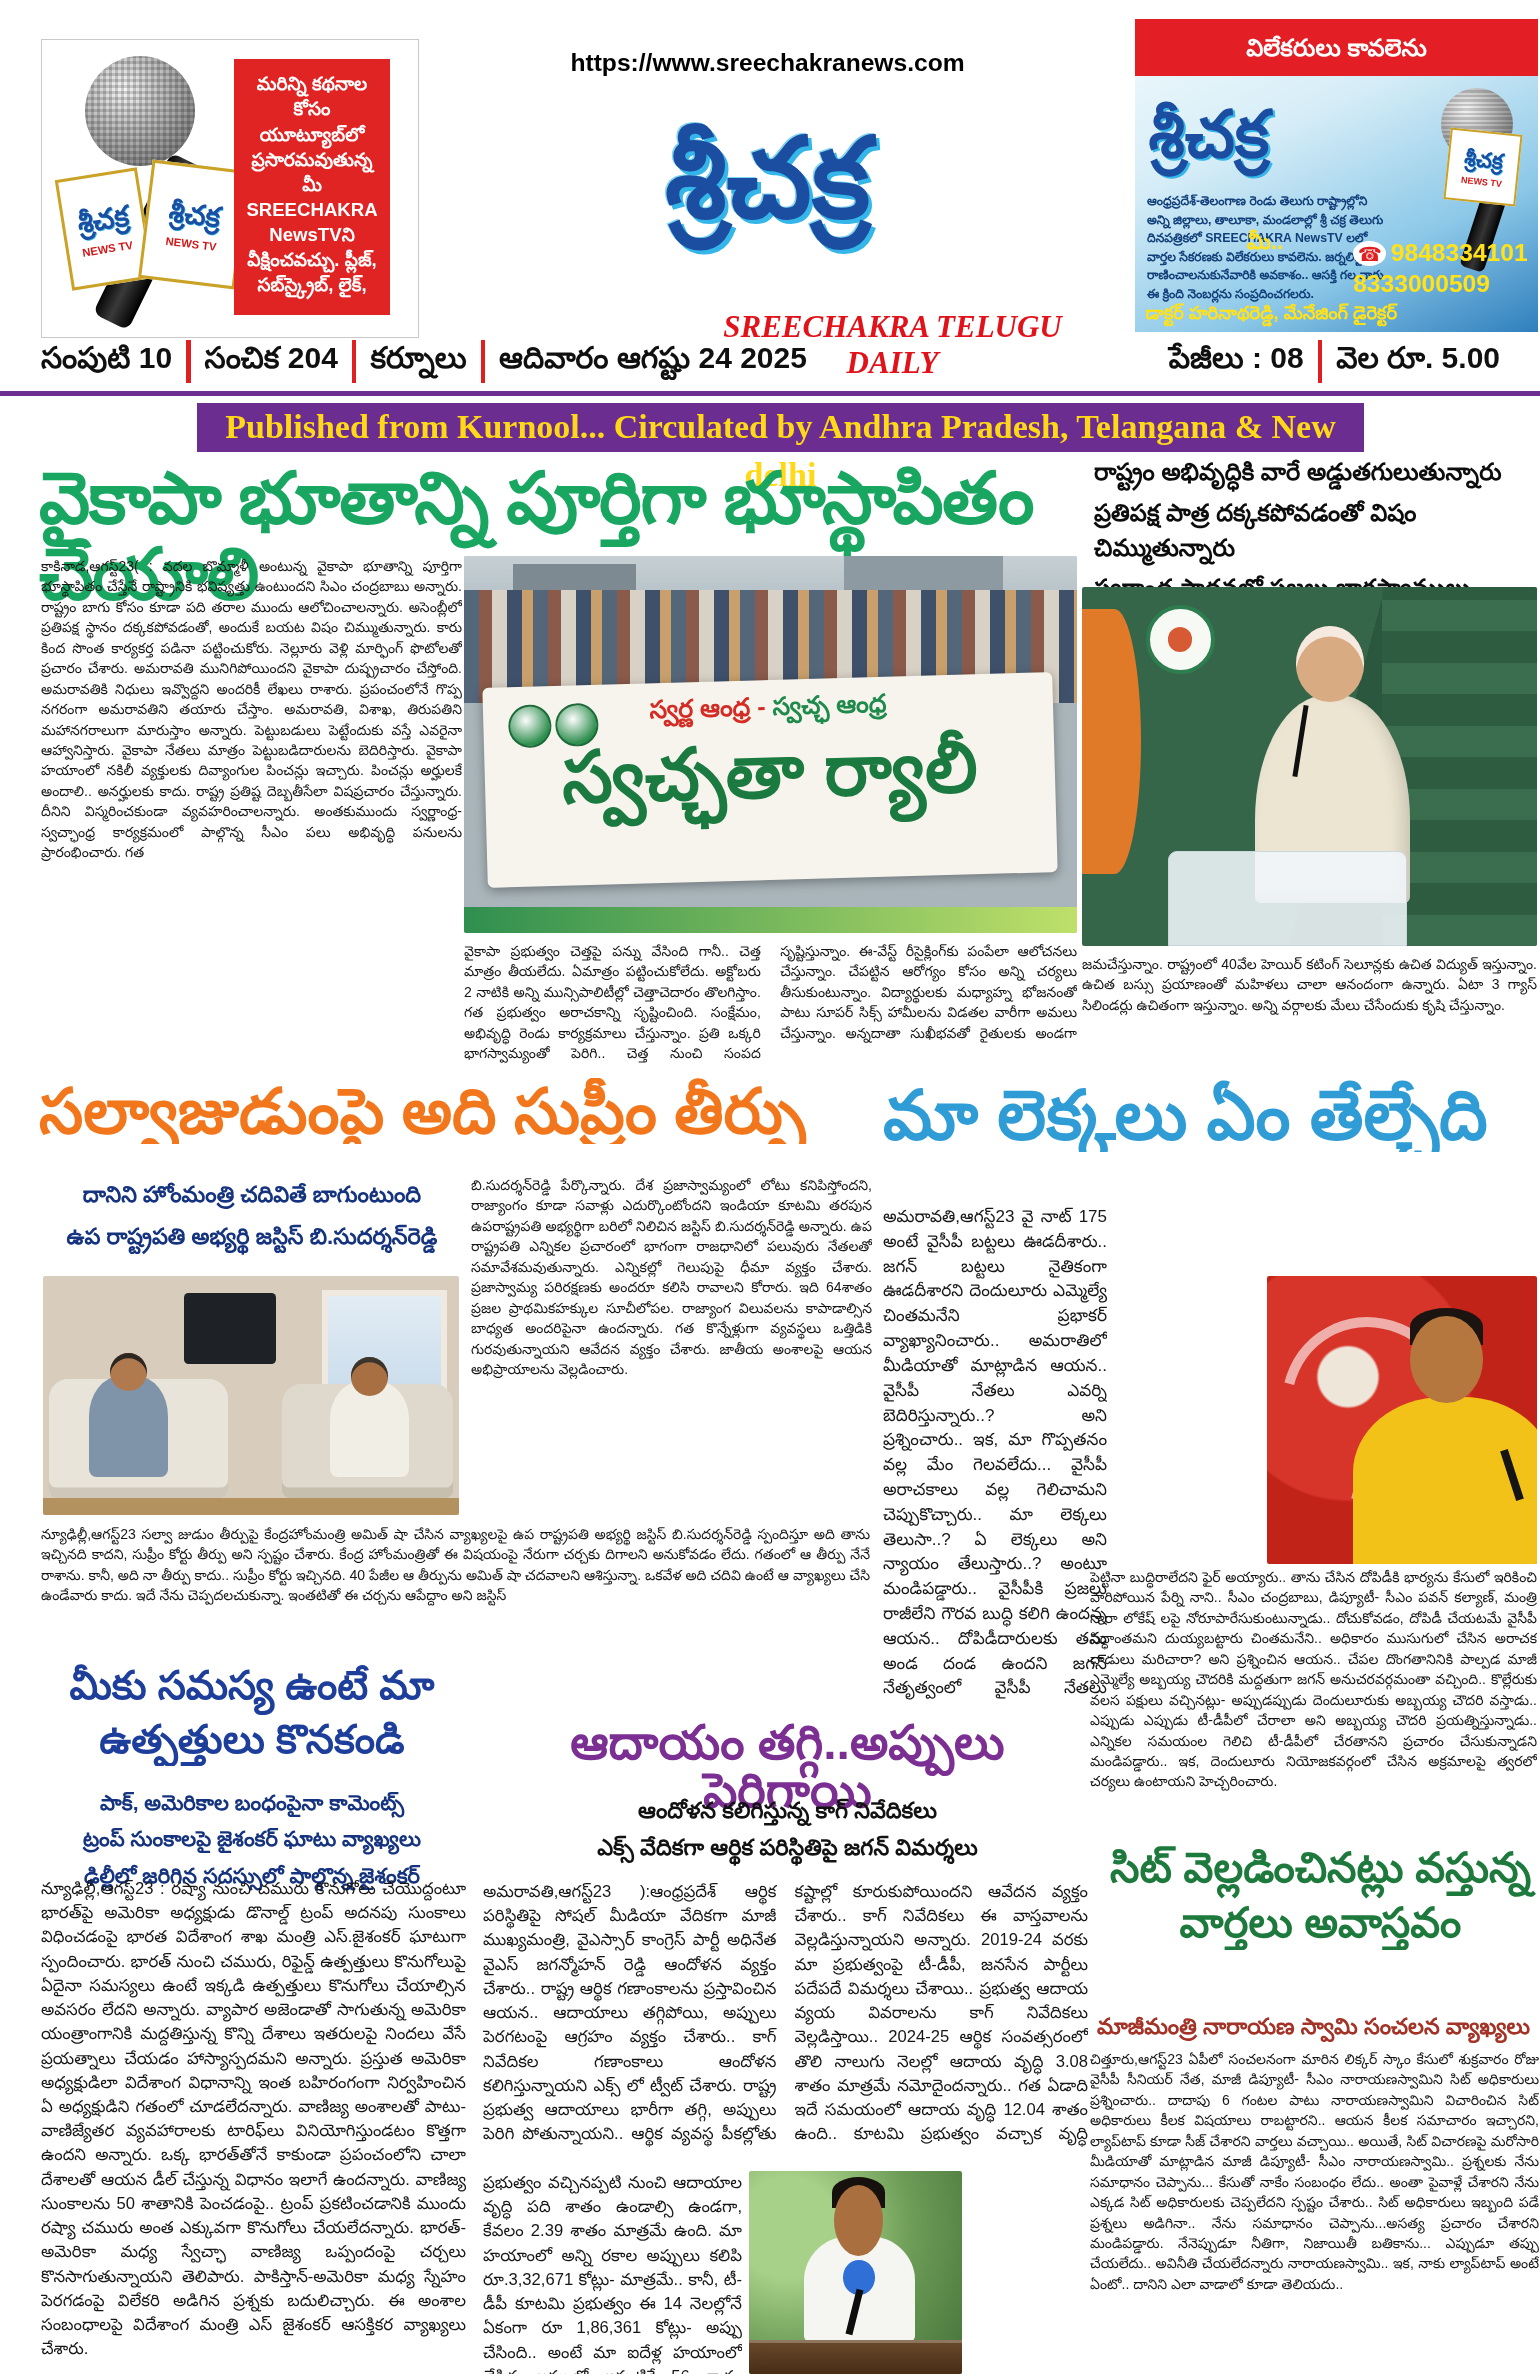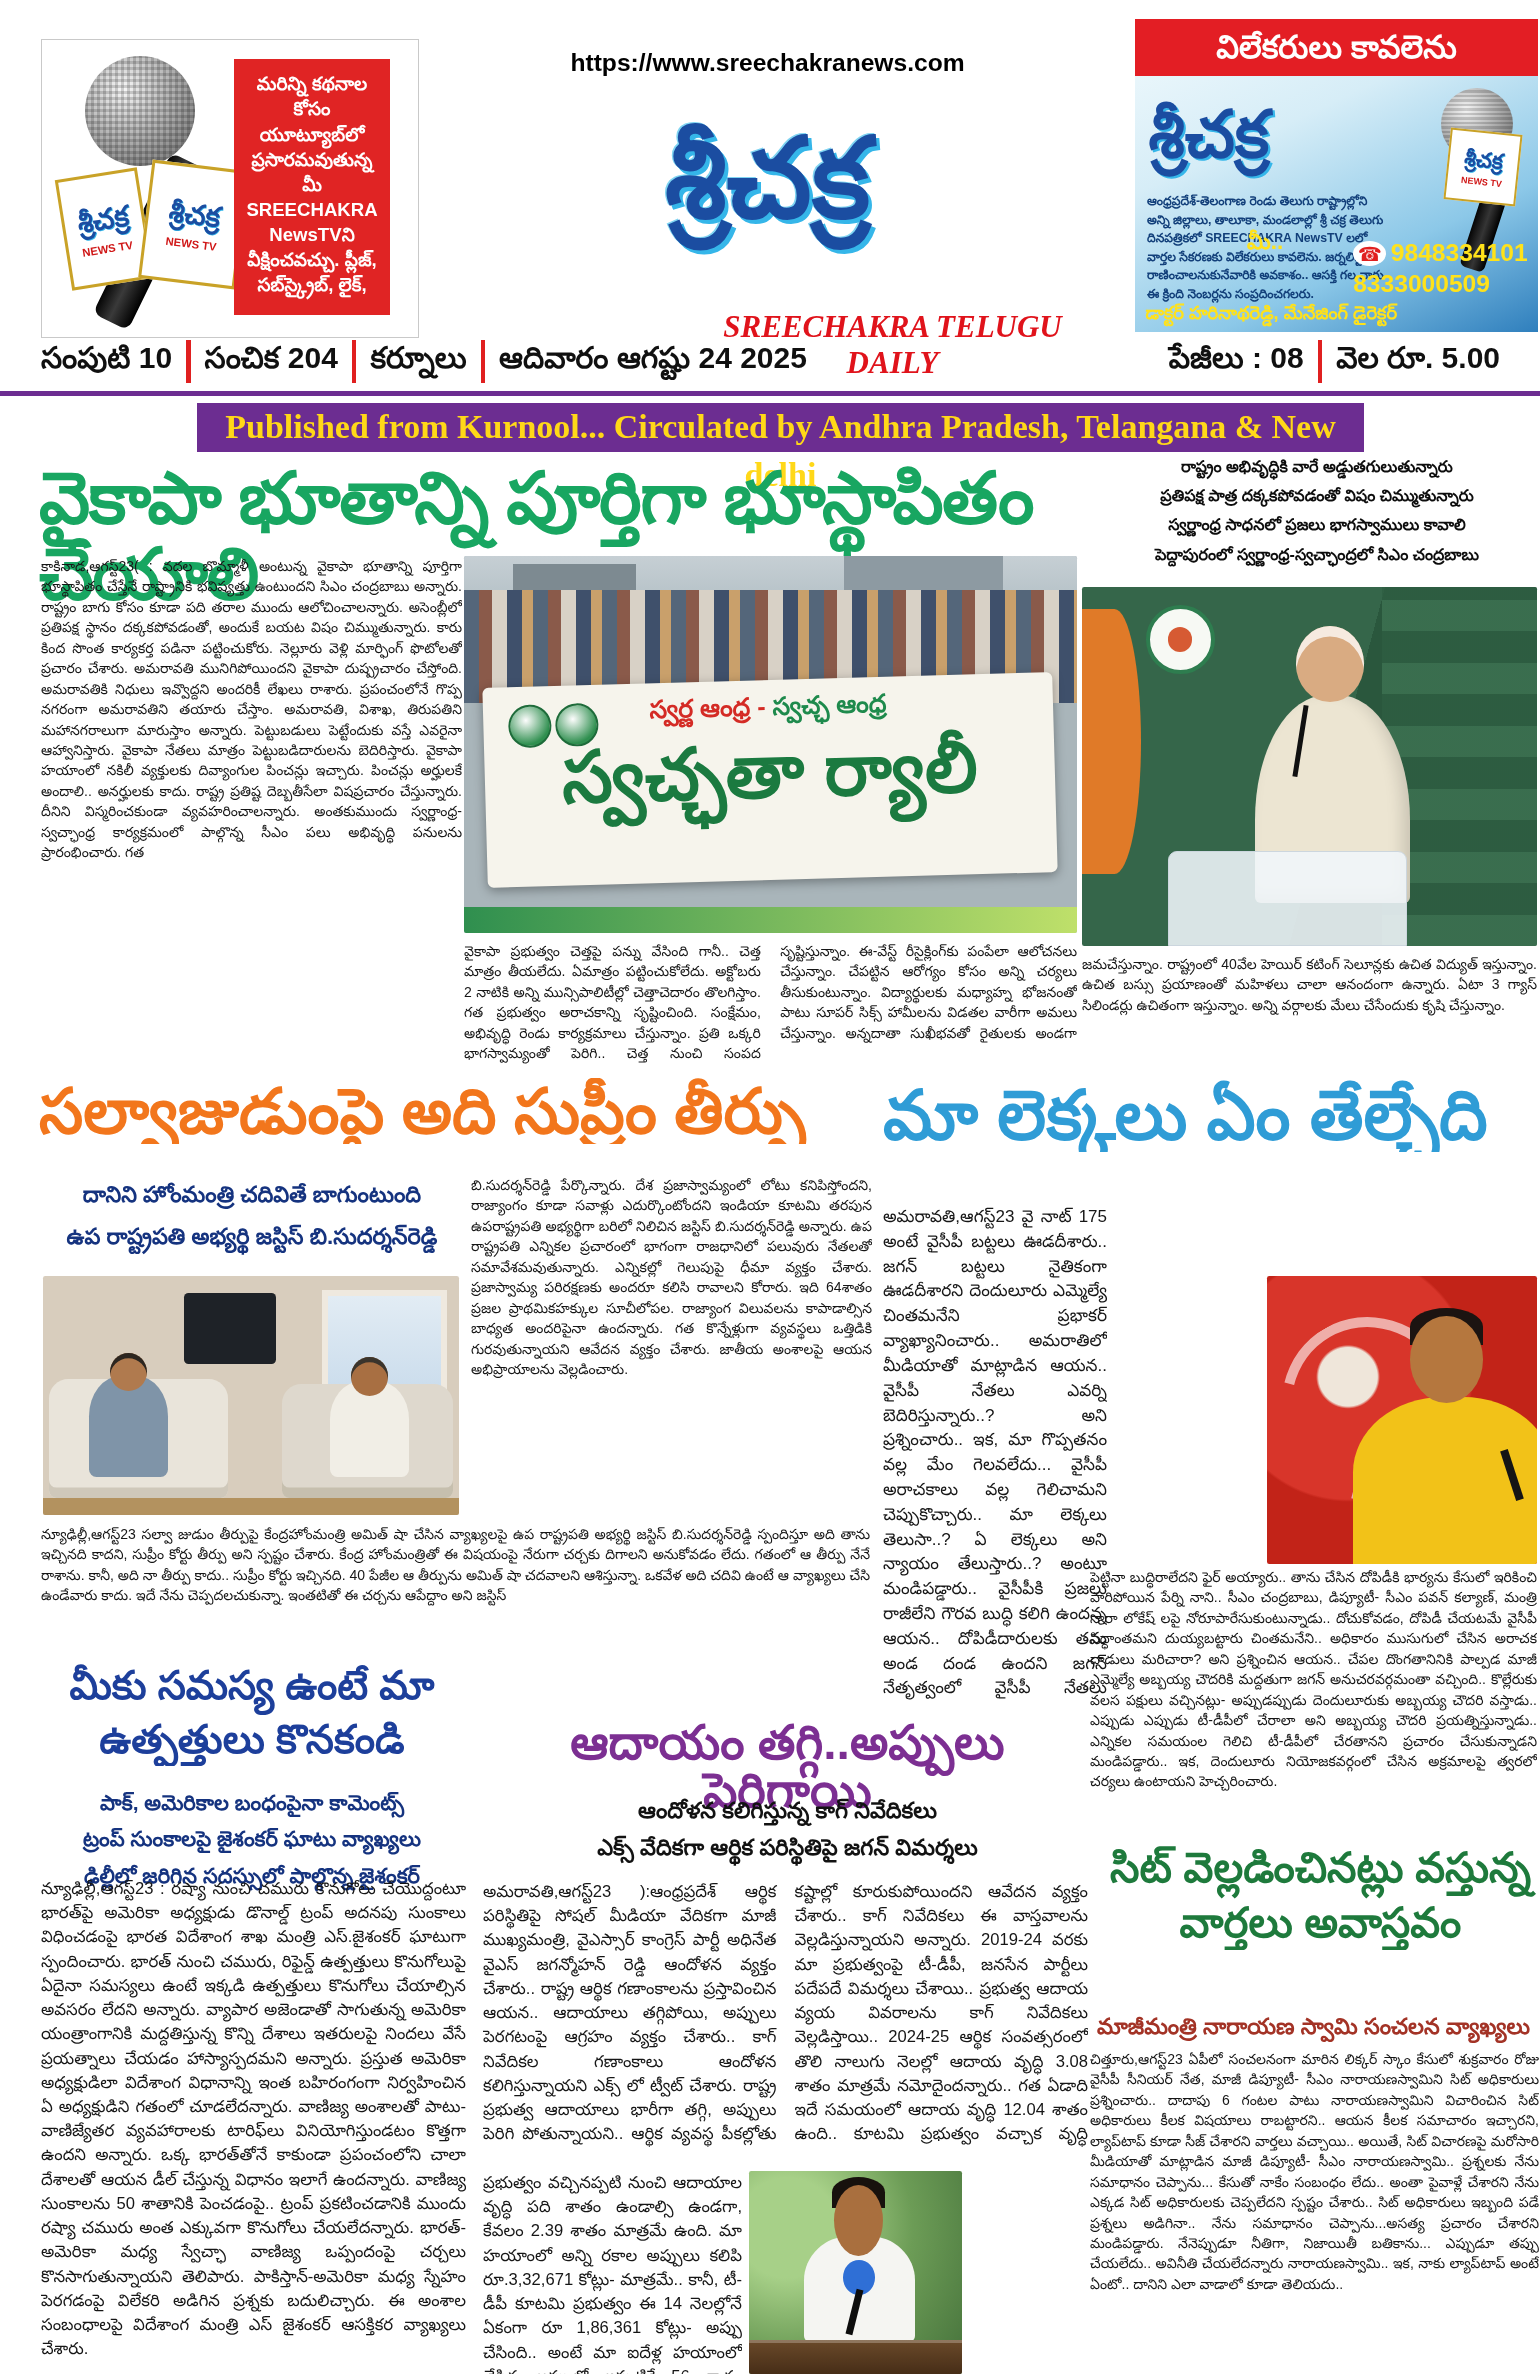--- a/index.html
+++ b/index.html
@@ -29,21 +29,21 @@
 
   .mast-url{left:447px;top:49px;width:641px;text-align:center;font-size:24.6px;font-weight:700;color:#000;}
   .mast-logo{left:447px;top:73px;width:641px;text-align:center;font-size:112px;font-weight:800;color:#1b4da1;
              line-height:1.9;text-shadow:3.7px 3.7px 0 #35b6e9,-1.5px -1.5px 0 #7fd4f2;}
   .mast-tagline{left:693px;top:309px;width:399px;text-align:center;font-family:"Liberation Serif","DejaVu Serif",serif;
                 font-style:italic;font-weight:700;font-size:31px;color:#e0131b;}
 
   .mast-right{left:1135px;top:19.4px;width:403px;height:313px;
               background:linear-gradient(155deg,#f2fafd 0%,#d6edf7 35%,#8cc8e8 70%,#2f7fbd 100%);}
   .ad-banner{position:absolute;left:0;top:0;width:100%;height:57px;background:#e31e24;color:#fff;
-             font-weight:800;font-size:32px;line-height:57px;text-align:center;}
+             font-weight:800;font-size:24px;line-height:57px;text-align:center;}
   .ad-logo{position:absolute;left:13.4px;top:63px;font-size:66px;font-weight:800;color:#1b4da1;
            text-shadow:2.2px 2.2px 0 #35b6e9;line-height:1.6;}
   .ad-body{position:absolute;left:12px;top:173px;width:246px;font-size:12.3px;font-weight:700;color:#123f7a;line-height:1.5;}
   .ad-mee{position:absolute;left:112px;bottom:72px;color:#ffe21a;font-weight:800;font-size:22.4px;}
   .ad-phones{position:absolute;right:10.4px;bottom:33px;color:#ffe21a;font-weight:800;font-size:24.6px;line-height:1.25;text-align:left;}
   .phone-ic{color:#e02020;background:#fff;border-radius:50%;padding:1.5px 4.5px;font-size:19.4px;margin-right:4.5px;}
   .ad-sign{position:absolute;left:10.4px;bottom:4.5px;color:#ffe21a;font-weight:800;font-size:21.6px;}
   .ad-sign span{font-size:18px;font-weight:700;}
   .ad-ball{position:absolute;right:25px;top:69px;width:72px;height:72px;border-radius:50%;
            background:repeating-linear-gradient(0deg,rgba(0,0,0,.16) 0 2.2px,transparent 2.2px 4.5px),
@@ -59,21 +59,21 @@
             font-size:30px;font-weight:800;color:#101010;}
   .sep{width:4.5px;height:43px;background:#e02020;display:inline-block;flex:0 0 auto;}
   .dl-spacer{flex:1;}
 
   .thin-rule{left:0;top:391px;width:1541px;height:5.2px;background:#6c2d91;}
   .strip{left:186px;top:403px;width:1167px;height:49px;background:#6c2d91;color:#ffd818;text-align:center;
          font-family:"Liberation Serif","DejaVu Serif",serif;font-weight:600;font-size:34px;line-height:48px;margin-left:11px;}
 
   .lead-headline{left:39px;top:461px;width:1047px;font-size:72px;font-weight:800;color:#18a661;line-height:1.05;letter-spacing:-1.5px;}
   .lead-deck{left:1094px;top:455px;width:446px;}
-  .lead-deck p{margin:0 0 6px 0;font-size:16px;font-weight:800;line-height:1.45;color:#0d0d0d;text-align:center;}
+  .lead-deck p{margin:0 0 6px 0;font-size:24px;font-weight:800;line-height:1.45;color:#0d0d0d;}
   .lead-body1{left:41px;top:556px;width:421px;height:508px;}
   .lead-body2{left:464px;top:941px;width:613px;height:127px;column-count:2;column-gap:19.4px;}
   .cm-caption{left:1082px;top:954px;width:455px;height:112px;}
 
   .sup-headline{left:39px;top:1078px;width:831px;font-size:63px;font-weight:800;color:#f2761c;line-height:1.05;}
   .sup-subs{left:45px;top:1172px;width:414px;text-align:center;}
   .sup-subs p{margin:10.4px 0;font-size:22.4px;font-weight:800;color:#15337f;}
   .sup-col2{left:471px;top:1175px;width:401px;height:341px;}
   .sup-body{left:41px;top:1524px;width:829px;height:128px;}
 

